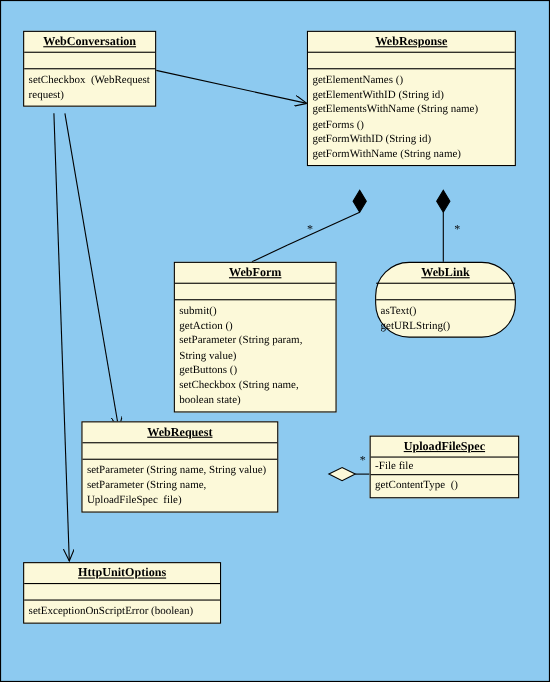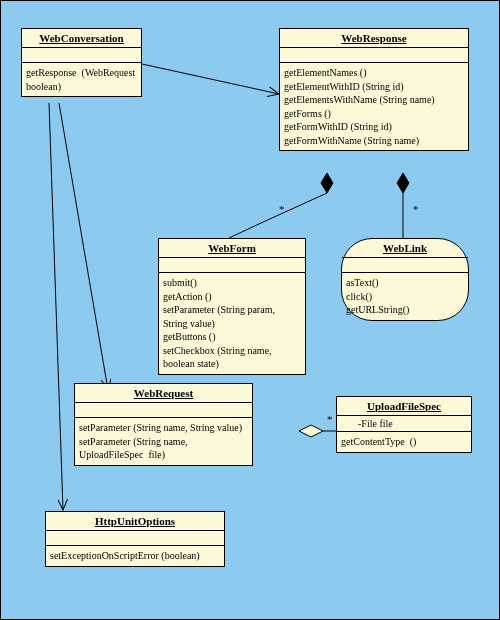--- a/index.html
+++ b/index.html
@@ -26,21 +26,21 @@
     font-weight: bold;
     text-align: center;
     padding: 3px 4px;
     border-bottom: 1px solid #000;
     font-size: 11px;
     text-decoration: underline;
   }
   .class-attrs {
     min-height: 10px;
     border-bottom: 1px solid #000;
-    padding: 2px 21px;
+    padding: 2px 4px;
   }
   .class-ops {
     padding: 3px 4px;
     line-height: 1.35;
   }
   .op { white-space: pre-wrap; }
   svg.connectors {
     position: absolute;
     left: 0; top: 0;
     width: 500px;
@@ -83,21 +83,21 @@
   </svg>
 
   <span class="mult" style="left:278px; top:202px;">*</span>
   <span class="mult" style="left:412px; top:202px;">*</span>
   <span class="mult" style="left:326px; top:412px;">*</span>
 
   <div class="class-box" style="left:20px; top:27px; width:121px;">
     <div class="class-title">WebConversation</div>
     <div class="class-attrs"></div>
     <div class="class-ops">
-      <div class="op">getResponse  (WebRequest boolean)</div>
+      <div class="op">setCheckbox  (WebRequest request)</div>
     </div>
   </div>
 
   <div class="class-box" style="left:157px; top:237px; width:148px;">
     <div class="class-title">WebForm</div>
     <div class="class-attrs"></div>
     <div class="class-ops">
       <div class="op">submit()</div>
       <div class="op">getAction ()</div>
       <div class="op">setParameter (String param, String value)</div>
@@ -117,21 +117,20 @@
       <div class="op">getFormWithID (String id)</div>
       <div class="op">getFormWithName (String name)</div>
     </div>
   </div>
 
   <div class="class-box" style="left:340px; top:237px; width:128px;border-radius:31px;">
     <div class="class-title">WebLink</div>
     <div class="class-attrs"></div>
     <div class="class-ops">
       <div class="op">asText()</div>
-      <div class="op">click()</div>
       <div class="op">getURLString()</div>
     </div>
   </div>
 
   <div class="class-box" style="left:73px; top:382px; width:179px;">
     <div class="class-title">WebRequest</div>
     <div class="class-attrs"></div>
     <div class="class-ops">
       <div class="op">setParameter (String name, String value)</div>
       <div class="op">setParameter (String name, UploadFileSpec  file)</div>
@@ -141,21 +140,21 @@
   <div class="class-box" style="left:335px; top:395px; width:136px;">
     <div class="class-title">UploadFileSpec</div>
     <div class="class-attrs">
       <div class="op">-File file</div>
     </div>
     <div class="class-ops">
       <div class="op">getContentType  ()</div>
     </div>
   </div>
 
-  <div class="class-box" style="left:20px; top:510px; width:180px;margin-left:24px;">
+  <div class="class-box" style="left:20px; top:510px; width:180px;">
     <div class="class-title">HttpUnitOptions</div>
     <div class="class-attrs"></div>
     <div class="class-ops">
       <div class="op">setExceptionOnScriptError (boolean)</div>
     </div>
   </div>
 
 </div>
 
 </body></html>

